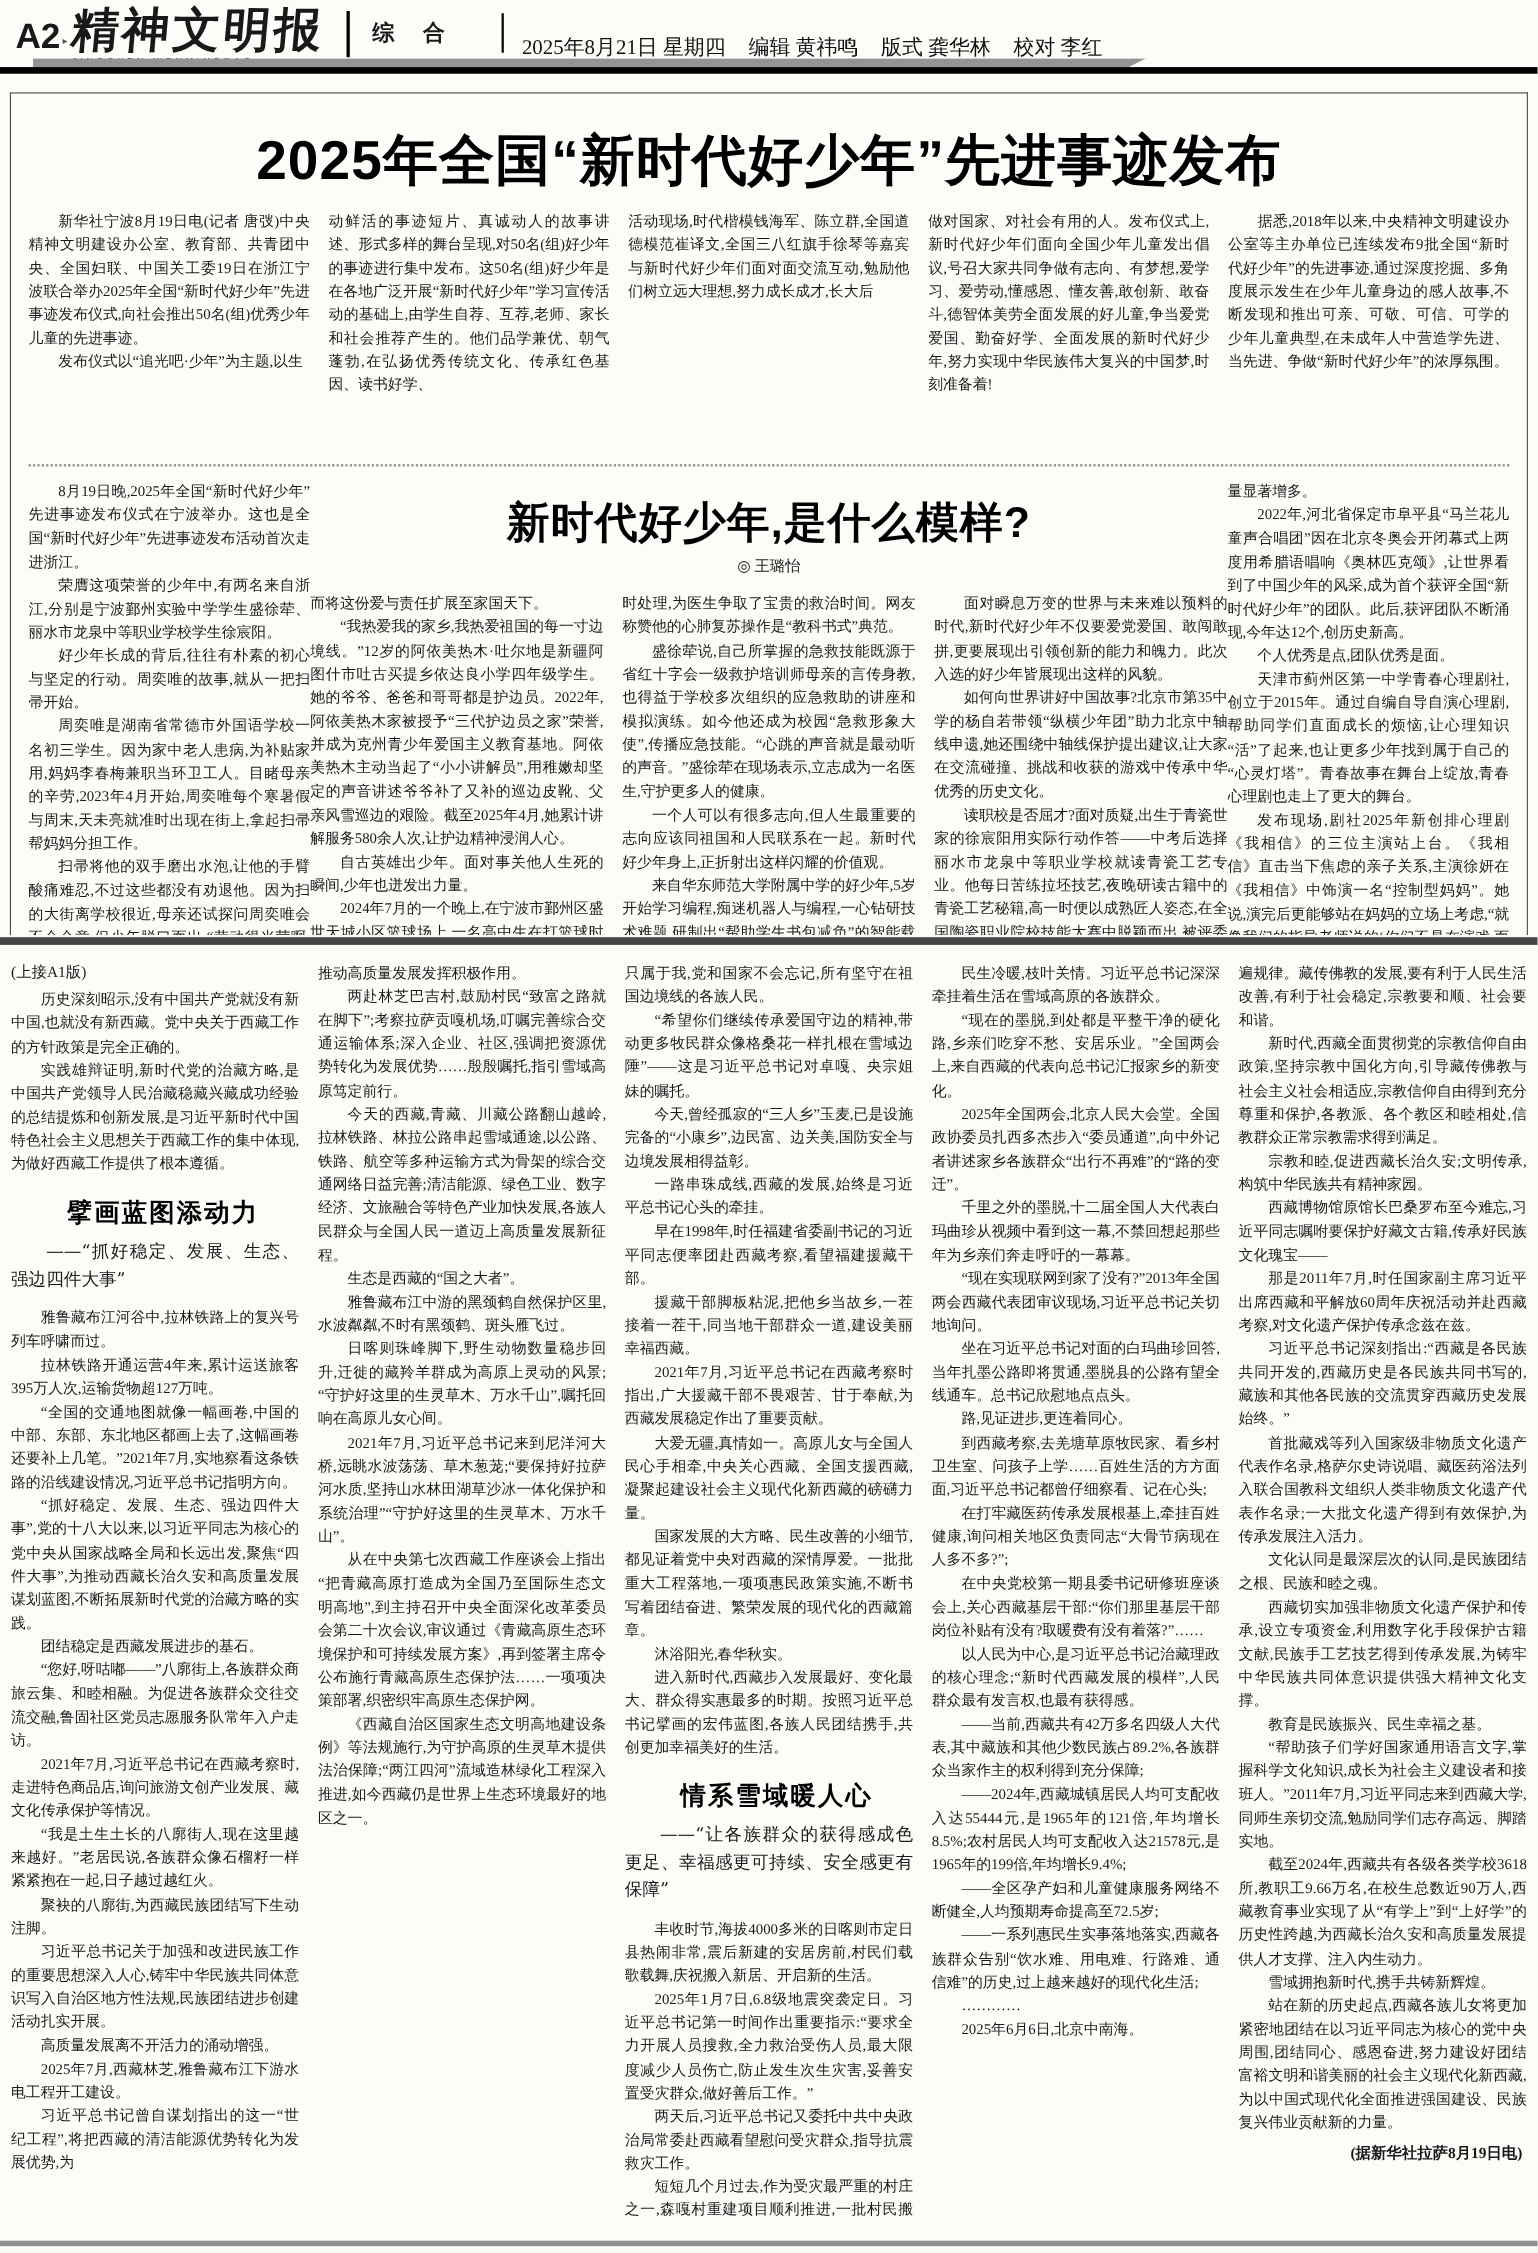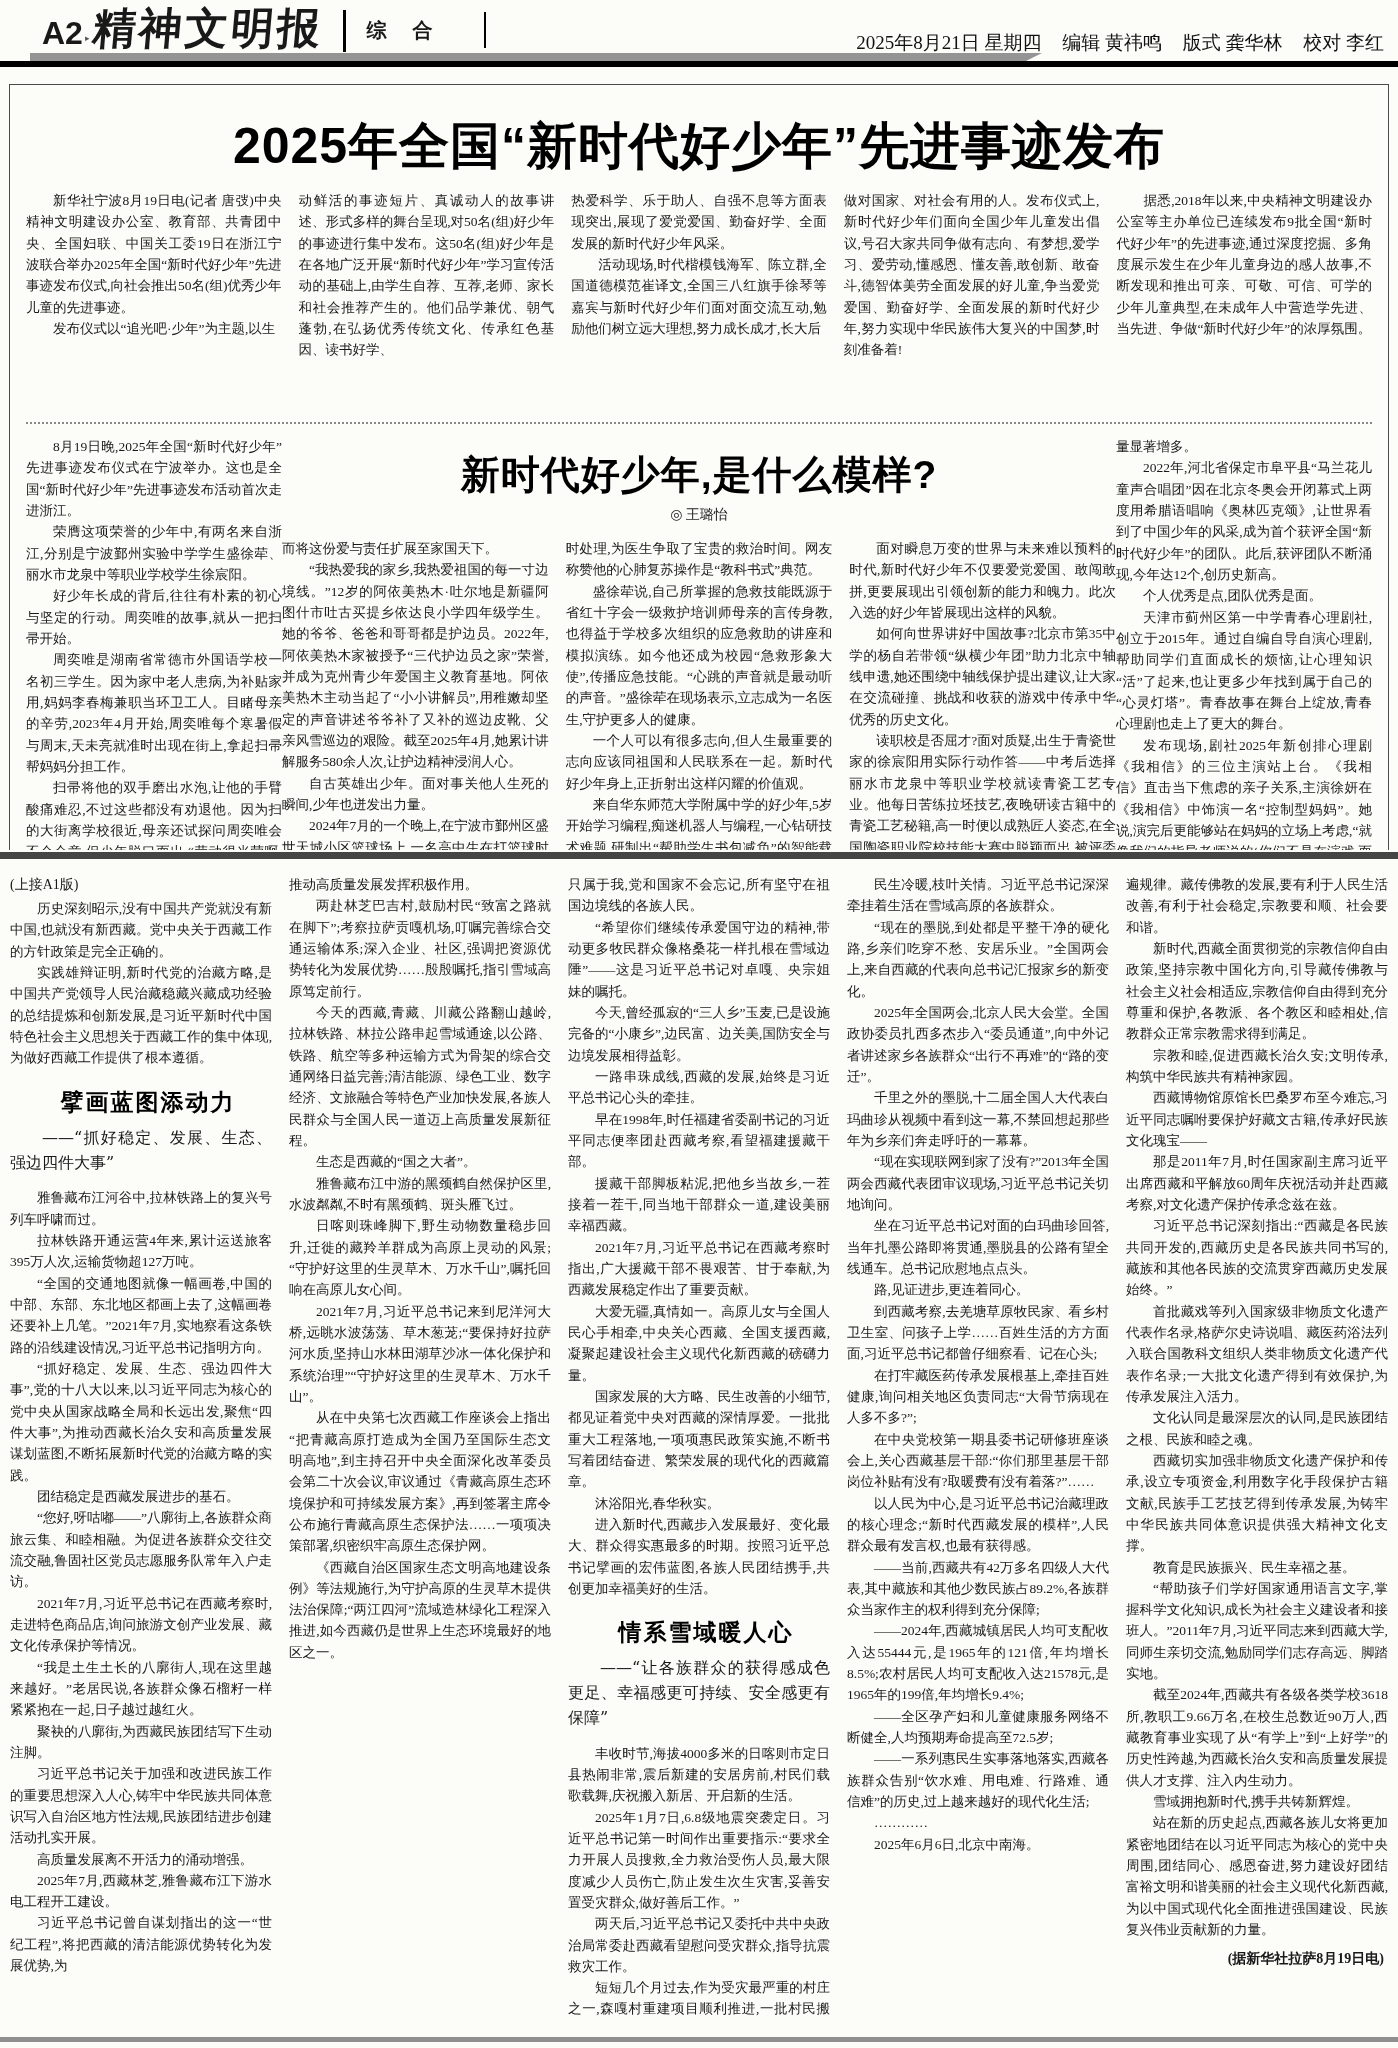--- a/index.html
+++ b/index.html
@@ -1,20 +1,20 @@
 <!DOCTYPE html>
 <html lang="zh"><head>
 <meta charset="utf-8">
 <style>
   html,body{margin:0;padding:0;}
   body{background:#e8e8e4;}
   .page{position:relative;width:1398px;height:2048px;margin:0 auto;background:#fcfcf9;overflow:hidden;
         font-family:"Liberation Serif","DejaVu Serif",serif;color:#191919;}
   
-  .hdr{position:absolute;top:4px;left:14px;right:14px;height:56px;display:flex;justify-content:space-between;align-items:flex-end;margin-left:28px;}
+  .hdr{position:absolute;top:4px;left:14px;right:14px;height:56px;display:flex;align-items:flex-end;}
   .mast{display:flex;align-items:center;}
   .pageno{font-family:"Liberation Sans",sans-serif;font-weight:bold;font-size:32px;line-height:1;}
   .tri{font-size:9px;color:#555;margin:10px 4px 0 2px;}
   .brand{display:flex;flex-direction:column;margin-right:14px;}
   .brand-cn{font-family:"DejaVu Serif",serif;font-weight:bold;font-size:43px;line-height:1.05;letter-spacing:3px;transform:skewX(-5deg);}
   .brand-py{font-family:"Liberation Sans",sans-serif;font-size:8px;letter-spacing:3.5px;color:#333;margin-top:0px;}
   .vbar{width:3px;height:42px;background:#000;margin:0 20px 4px 6px;}
   .vbar2{width:2px;height:36px;background:#000;margin:0 0 6px 26px;}
   .section-name{font-family:"Liberation Sans",sans-serif;font-weight:bold;font-size:20px;letter-spacing:26px;line-height:1;margin-bottom:6px;}
   .dateline{font-family:Liberation Serif, serif;font-size:19px;color:#111;margin-bottom:4px;white-space:nowrap;}
@@ -87,21 +87,20 @@
 
     <div class="cols a1cols">
       <div class="col">
           <p class="para">新华社宁波8月19日电(记者 唐弢)中央精神文明建设办公室、教育部、共青团中央、全国妇联、中国关工委19日在浙江宁波联合举办2025年全国“新时代好少年”先进事迹发布仪式,向社会推出50名(组)优秀少年儿童的先进事迹。</p>
           <p class="para">发布仪式以“追光吧·少年”为主题,以生</p>
         </div>
       <div class="col cont-start">
           <p class="para">动鲜活的事迹短片、真诚动人的故事讲述、形式多样的舞台呈现,对50名(组)好少年的事迹进行集中发布。这50名(组)好少年是在各地广泛开展“新时代好少年”学习宣传活动的基础上,由学生自荐、互荐,老师、家长和社会推荐产生的。他们品学兼优、朝气蓬勃,在弘扬优秀传统文化、传承红色基因、读书好学、</p>
         </div>
       <div class="col cont-start">
-          <p class="para">热爱科学、乐于助人、自强不息等方面表现突出,展现了爱党爱国、勤奋好学、全面发展的新时代好少年风采。</p>
           <p class="para">活动现场,时代楷模钱海军、陈立群,全国道德模范崔译文,全国三八红旗手徐琴等嘉宾与新时代好少年们面对面交流互动,勉励他们树立远大理想,努力成长成才,长大后</p>
         </div>
       <div class="col cont-start">
           <p class="para">做对国家、对社会有用的人。发布仪式上,新时代好少年们面向全国少年儿童发出倡议,号召大家共同争做有志向、有梦想,爱学习、爱劳动,懂感恩、懂友善,敢创新、敢奋斗,德智体美劳全面发展的好儿童,争当爱党爱国、勤奋好学、全面发展的新时代好少年,努力实现中华民族伟大复兴的中国梦,时刻准备着!</p>
         </div>
       <div class="col">
           <p class="para">据悉,2018年以来,中央精神文明建设办公室等主办单位已连续发布9批全国“新时代好少年”的先进事迹,通过深度挖掘、多角度展示发生在少年儿童身边的感人故事,不断发现和推出可亲、可敬、可信、可学的少年儿童典型,在未成年人中营造学先进、当先进、争做“新时代好少年”的浓厚氛围。</p>
         </div>
     </div>
 

